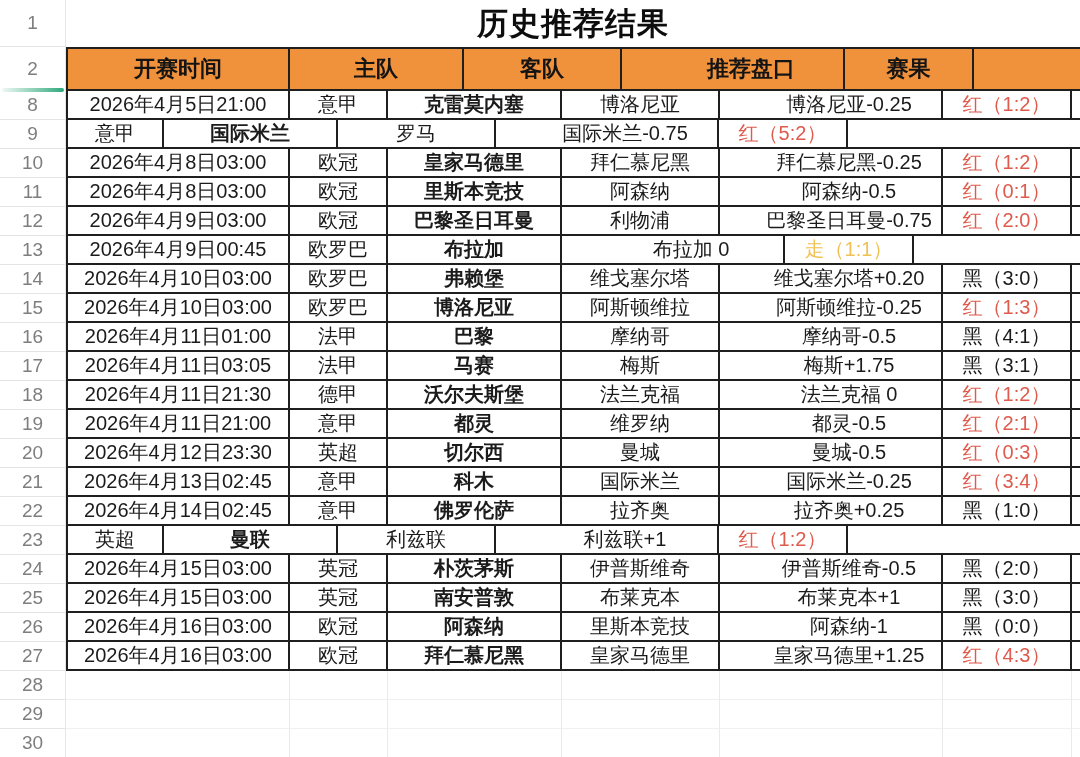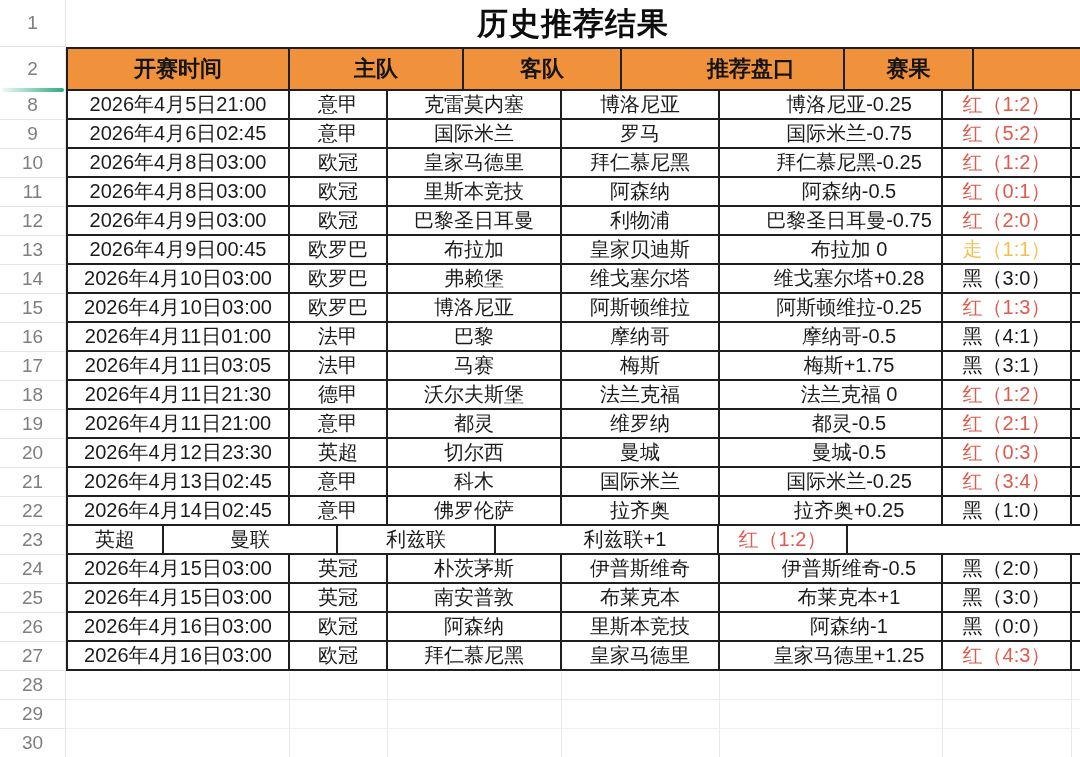--- a/index.html
+++ b/index.html
@@ -29,21 +29,21 @@
   .row { display:flex; }
   .c { display:flex; align-items:center; justify-content:center;
        border-right:2px solid var(--border-dark); border-bottom:2px solid var(--border-dark);
        background:#fff; color:var(--text-dark); font-size:20px; white-space:nowrap; overflow:hidden; }
   .row .c:first-child { border-left:2px solid var(--border-dark); }
   .hrow .c { background:var(--header-bg); font-weight:700; font-size:22px; color:#141414;
              border-top:2px solid var(--border-dark); height:44px; }
   .brow .c { height:29px; }
   .c-time   { width:224px; }
   .c-league { width:98px;  }
-  .c-home   { width:174px; }
+  .c-home   { width:174px;font-weight:bold; }
   .c-away   { width:158px; }
   .c-hand   { width:223px;padding-left:37px; }
   .c-result { width:129px; }
   .c-sliver { flex:1; border-right:none; }
   .res-red   { color:var(--result-red); }
   .res-draw  { color:var(--result-draw); }
   .res-black { color:var(--text-dark); }
 
   
   .erow { display:flex; }
@@ -83,21 +83,20 @@
     <div class="c c-time">2026年4月5日21:00</div>
     <div class="c c-league">意甲</div>
     <div class="c c-home">克雷莫内塞</div>
     <div class="c c-away">博洛尼亚</div>
     <div class="c c-hand">博洛尼亚-0.25</div>
     <div class="c c-result res-red">红（1:2）</div>
     <div class="c c-sliver"></div>
   </div>
 
   <div class="row brow">
-    <div class="c c-time">2026年4月6日02:45</div>
     <div class="c c-league">意甲</div>
     <div class="c c-home">国际米兰</div>
     <div class="c c-away">罗马</div>
     <div class="c c-hand">国际米兰-0.75</div>
     <div class="c c-result res-red">红（5:2）</div>
     <div class="c c-sliver"></div>
   </div>
 
   <div class="row brow">
     <div class="c c-time">2026年4月8日03:00</div>
@@ -126,32 +125,31 @@
     <div class="c c-away">利物浦</div>
     <div class="c c-hand">巴黎圣日耳曼-0.75</div>
     <div class="c c-result res-red">红（2:0）</div>
     <div class="c c-sliver"></div>
   </div>
 
   <div class="row brow">
     <div class="c c-time">2026年4月9日00:45</div>
     <div class="c c-league">欧罗巴</div>
     <div class="c c-home">布拉加</div>
-    <div class="c c-away">皇家贝迪斯</div>
     <div class="c c-hand">布拉加 0</div>
     <div class="c c-result res-draw">走（1:1）</div>
     <div class="c c-sliver"></div>
   </div>
 
   <div class="row brow">
     <div class="c c-time">2026年4月10日03:00</div>
     <div class="c c-league">欧罗巴</div>
     <div class="c c-home">弗赖堡</div>
     <div class="c c-away">维戈塞尔塔</div>
-    <div class="c c-hand">维戈塞尔塔+0.28</div>
+    <div class="c c-hand">维戈塞尔塔+0.20</div>
     <div class="c c-result res-black">黑（3:0）</div>
     <div class="c c-sliver"></div>
   </div>
 
   <div class="row brow">
     <div class="c c-time">2026年4月10日03:00</div>
     <div class="c c-league">欧罗巴</div>
     <div class="c c-home">博洛尼亚</div>
     <div class="c c-away">阿斯顿维拉</div>
     <div class="c c-hand">阿斯顿维拉-0.25</div>

